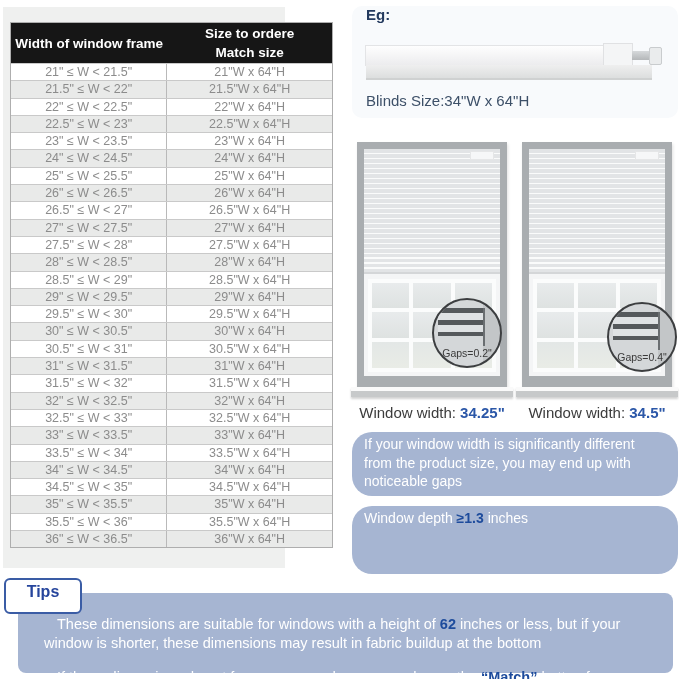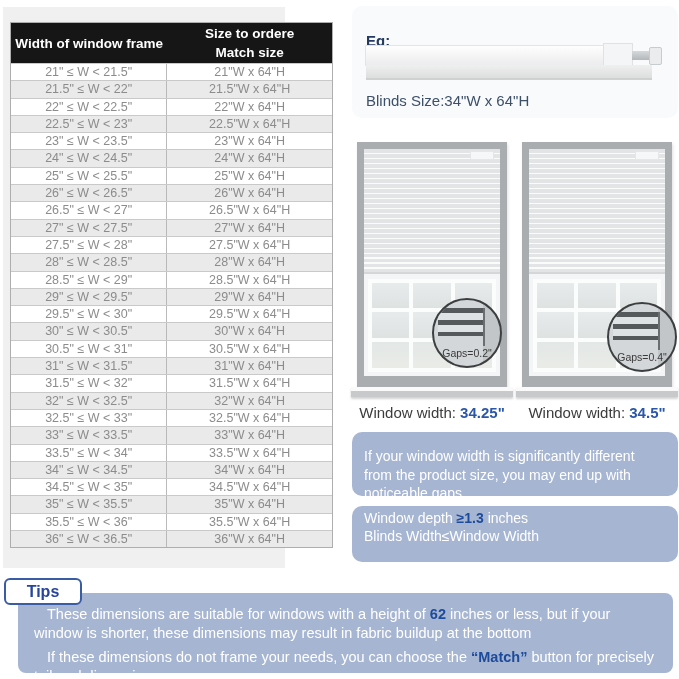--- a/index.html
+++ b/index.html
@@ -16,21 +16,21 @@
   .hc.h2{flex:1;}
   .chart-body .row{display:flex;height:17.3px;box-sizing:border-box;border-top:1px solid #c9c9c9;background:#fff;}
   .chart-body .row:nth-child(even){background:#e9eae9;}
   .cell{font-size:12.5px;color:#8c8c8c;text-align:center;line-height:16.5px;box-sizing:border-box;}
   .c1{width:48.7%;border-right:1px solid #b9b9b9;}
   .c2{flex:1;}
 
   
   .eg-card{position:absolute;left:352px;top:6px;width:326px;height:112px;background:#f8fafc;
            border-radius:10px;}
-  .eg-label{position:absolute;left:14px;top:26px;font-weight:700;font-size:15px;color:#243a5e;}
+  .eg-label{position:absolute;left:14px;top:0;font-weight:700;font-size:15px;color:#243a5e;}
   .blind{position:absolute;left:13px;top:36px;width:302px;height:42px;}
   .rail{position:absolute;left:0;top:3px;width:262px;height:19px;border:1px solid #e3e4e6;
         background:linear-gradient(180deg,#fefefe,#ececee);}
   .rail-seg{position:absolute;left:238px;top:1px;width:28px;height:22px;border:1px solid #e0e1e3;
         background:#f4f5f6;}
   .rod{position:absolute;left:267px;top:9px;width:17px;height:9px;
         background:linear-gradient(180deg,#d6d9db,#b4b7b9);}
   .cap{position:absolute;left:284px;top:5px;width:11px;height:16px;border:1px solid #c9ccce;
         border-radius:2px;background:#eaeced;}
   .fabric{position:absolute;left:1px;top:23px;width:286px;height:13px;border-bottom:2px solid #cfd1d1;
@@ -58,34 +58,34 @@
   .fig1 .loupe{left:75px;top:156px;}
   .fig2 .loupe{left:85px;top:160px;}
   .loupe-stripes{position:absolute;left:6%;top:12%;width:68%;height:42%;
          background:repeating-linear-gradient(180deg,#55595c 0 5px,#dfe2e4 5px 12px);}
   .loupe-line{position:absolute;left:74%;top:12%;width:2px;height:58%;background:#6a6e71;}
   .loupe-text{position:absolute;bottom:10%;width:100%;text-align:center;font-size:10.5px;color:#3a3a3a;}
   .win-cap{margin-top:16px;text-align:center;font-size:15px;color:#3c3c3c;}
   .win-cap .val{font-weight:700;color:#2b57a8;}
 
   
-  .note{position:absolute;left:352px;width:326px;background:#a6b5d2;border-radius:10px;color:#fff;
-        font-size:14px;box-sizing:border-box;padding:15px 12px;}
+  .note{position:absolute;left:352px;width:326px;background:#a6b5d2;border-radius:20px;color:#fff;
+        font-size:14px;box-sizing:border-box;padding:3px 12px;}
   .note1{top:432px;height:64px;line-height:18.5px;}
-  .note2{top:506px;height:56px;line-height:17.5px;padding-top:4px;}
+  .note2{top:506px;height:68px;line-height:17.5px;padding-top:4px;}
   .accent{color:#1d4b9c;font-weight:700;}
 
   
-  .tips-label{position:absolute;left:4px;top:578px;width:78px;height:27px;background:#fff;
+  .tips-label{position:absolute;left:4px;top:578px;width:78px;height:36px;background:#fff;
         border:2px solid #3a5ca5;border-radius:6px;z-index:2;box-sizing:border-box;
         text-align:center;line-height:23px;font-weight:700;font-size:16px;color:#26459c;}
   .tips-box{position:absolute;left:18px;top:593px;width:655px;height:80px;background:#a6b5d2;
         border-radius:8px;color:#fff;font-size:14.5px;line-height:18.5px;box-sizing:border-box;
         padding:6px 10px 0 10px;}
-  .tips-box p{margin:6px;text-indent:13px;}
+  .tips-box p{margin:16px;text-indent:13px;}
 </style>
 </head>
 <body>
 
 <div id="canvas">
 
   <div class="left-panel">
     <div class="chart">
       <div class="chart-head">
         <div class="hc h1">
@@ -308,21 +308,20 @@
       </div>
     </div>
     <figcaption class="win-cap">
       <span>Window width: </span><b class="val">34.5"</b>
     </figcaption>
   </figure>
 
   <div class="note note1"><span>If your window width is significantly different from the product size, you may end up with noticeable gaps</span></div>
   <div class="note note2">
     <div><span>Window depth </span><span class="accent">≥1.3</span><span> inches</span></div>
-    <div>Blinds Width≤Window Width</div>
   </div>
 
   <div class="tips-label">Tips</div>
   <div class="tips-box">
     <p><span>These dimensions are suitable for windows with a height of </span><span class="accent">62</span><span> inches or less, but if your window is shorter, these dimensions may result in fabric buildup at the bottom</span></p>
     <p><span>If these dimensions do not frame your needs, you can choose the </span><span class="accent">“Match”</span><span>  button for precisely tailored dimensions</span></p>
   </div>
 
 </div>
 

